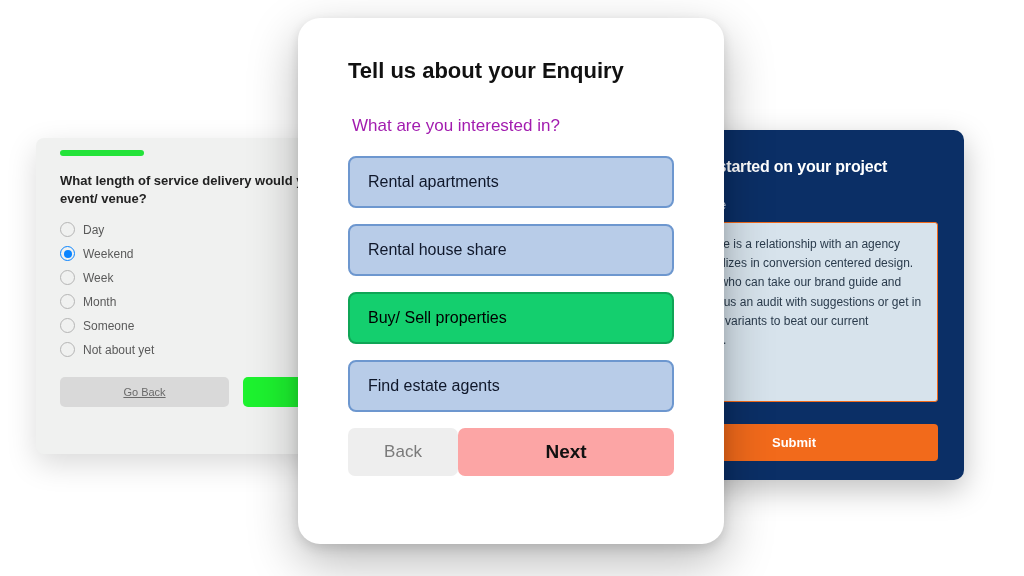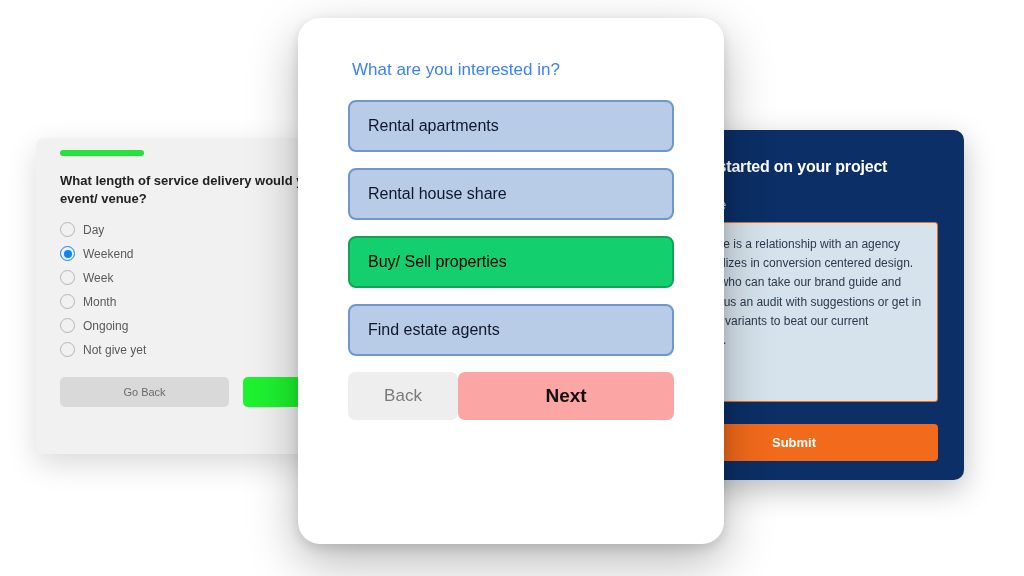--- a/index.html
+++ b/index.html
@@ -72,20 +72,21 @@
   }
   .btn-goback {
     flex: 1;
     background: #d9d9d9;
     color: #6a6a6a;
     border: none;
     border-radius: 5px;
     font-size: 11px;
     padding: 9px 0;
     cursor: pointer;
+    text-decoration: underline;
   }
   .btn-continue {
     flex: 1;
     background: #1df22f;
     border: none;
     border-radius: 5px;
     padding: 9px 0;
     cursor: pointer;
   }
   .powered {
@@ -160,21 +161,21 @@
     z-index: 10;
   }
   .card-center h1 {
     font-size: 22px;
     font-weight: 800;
     color: #111;
     margin-bottom: 30px;
   }
   .card-center .sub {
     font-size: 17px;
-    color: #3b82f6;
+    color: #a21caf;
     margin-bottom: 18px;
     display: inline-block;
     padding: 2px 4px;
   }
   .option {
     width: 100%;
     background: #b8cce8;
     border: 2px solid #6d97cf;
     border-radius: 8px;
     padding: 15px 18px;
@@ -234,45 +235,46 @@
   <div class="radio-row">
     <span class="radio-circle"></span>
     <span>Week</span>
   </div>
   <div class="radio-row">
     <span class="radio-circle"></span>
     <span>Month</span>
   </div>
   <div class="radio-row">
     <span class="radio-circle"></span>
-    <span>Ongoing</span>
-  </div>
-  <div class="radio-row">
-    <span class="radio-circle"></span>
-    <span>Not give yet</span>
+    <span>Someone</span>
+  </div>
+  <div class="radio-row">
+    <span class="radio-circle"></span>
+    <span>Not about yet</span>
   </div>
 
   <div class="buttons">
     <button class="btn-goback">Go Back</button>
     <button class="btn-continue"></button>
   </div>
   <div class="powered">
     <span>Powered by</span>
     <span>LeadGen</span>
   </div>
 </div>
 
 <div class="card-right">
   <h2>Let's get started on your project</h2>
   <div class="label">Your Message</div>
   <textarea class="msgbox" style="">What I'd like is a relationship with an agency that specializes in conversion centered design. Someone who can take our brand guide and either give us an audit with suggestions or get in and create variants to beat our current champions.</textarea>
   <button class="btn-submit">Submit</button>
 </div>
 
 <div class="card-center">
+  <h1>Tell us about your Enquiry</h1>
   <span class="sub">What are you interested in?</span>
 
   <div class="option">Rental apartments</div>
   <div class="option">Rental house share</div>
   <div class="option selected">Buy/ Sell properties</div>
   <div class="option">Find estate agents</div>
 
   <div class="nav">
     <button class="btn-back-c">Back</button>
     <button class="btn-next">Next</button>

